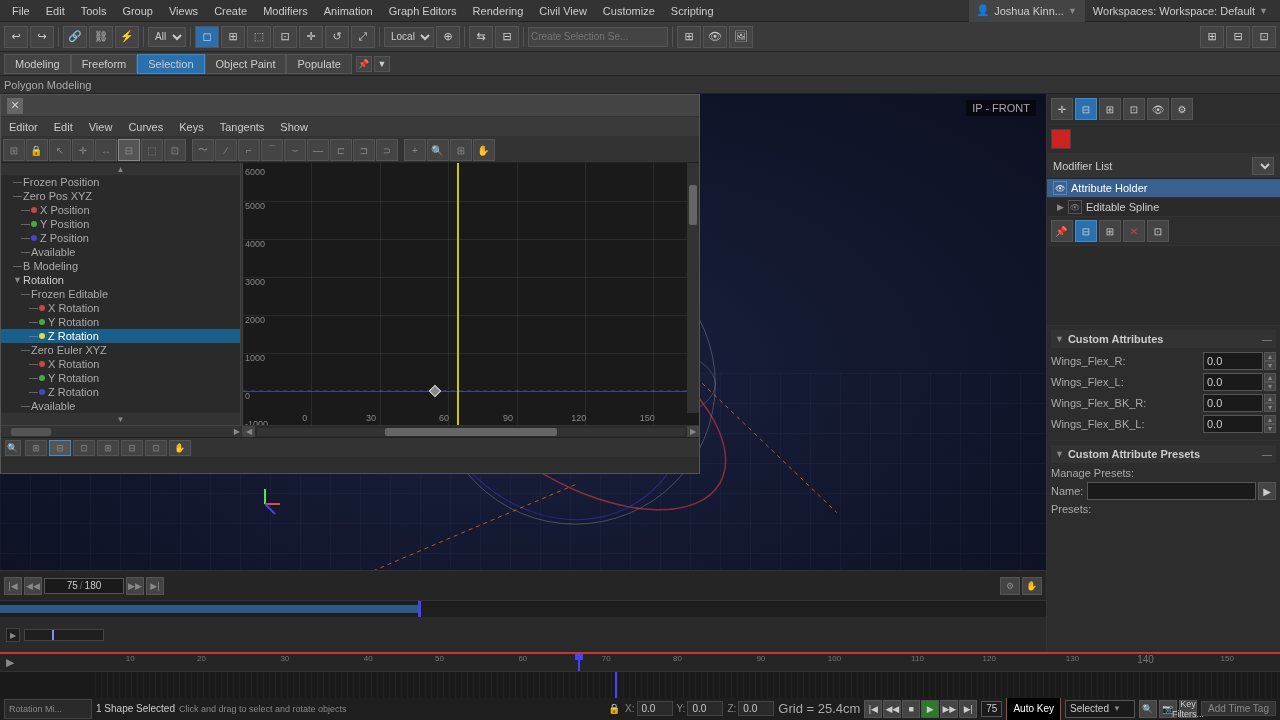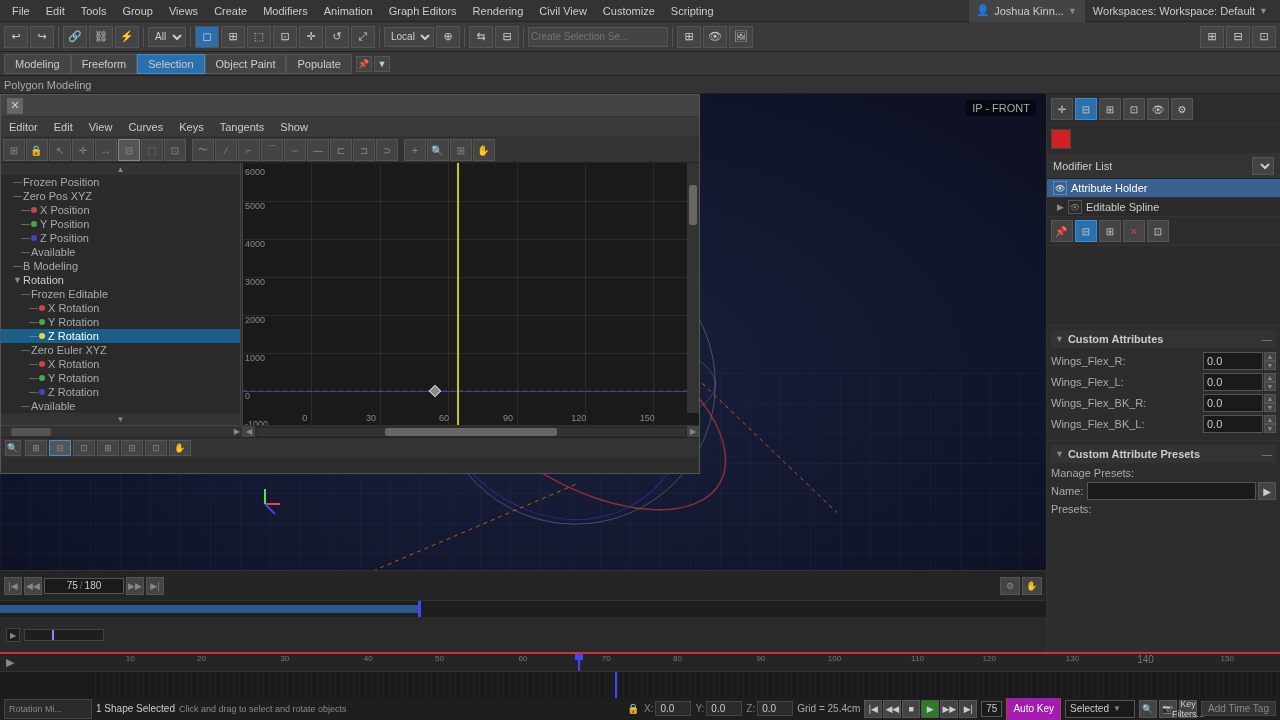--- a/index.html
+++ b/index.html
@@ -75,21 +75,21 @@
     
     .cap-section { padding: 4px; }
     .cap-header { display: flex; align-items: center; padding: 3px 4px; background: #333; cursor: pointer; margin-bottom: 4px; }
     .cap-title { font-size: 11px; color: #ccc; font-weight: bold; flex: 1; }
     .cap-row { display: flex; align-items: center; margin-bottom: 3px; }
     .cap-label { font-size: 11px; color: #aaa; margin-right: 4px; }
     .cap-input { flex: 1; background: #1a1a1a; border: 1px solid #555; color: #ccc; font-size: 11px; padding: 1px 3px; height: 18px; }
     .cap-apply-btn { width: 18px; height: 18px; background: #444; border: 1px solid #555; color: #ccc; cursor: pointer; display: flex; align-items: center; justify-content: center; font-size: 10px; margin-left: 2px; }
     .transport-btn { width: 18px; height: 18px; background: #444; border: 1px solid #555; color: #ccc; cursor: pointer; display: flex; align-items: center; justify-content: center; font-size: 9px; }
     .transport-btn.play { background: #2d7a2d; }
-    .autokey-btn { background: #a21caf; border: 1px solid #aa4444; color: #fff; padding: 2px 6px; font-size: 10px; cursor: pointer; height: 26px; display: flex; align-items: center; }
+    .autokey-btn { background: #000000; border: 1px solid #aa4444; color: #fff; padding: 2px 6px; font-size: 10px; cursor: pointer; height: 26px; display: flex; align-items: center; }
     
     
     .grid-line-h { position: absolute; left: 0; right: 0; height: 1px; background: rgba(255,255,255,0.08); }
     .grid-line-v { position: absolute; top: 0; bottom: 0; width: 1px; background: rgba(255,255,255,0.08); }
     .axis-line-h { position: absolute; left: 0; right: 0; height: 1px; background: rgba(100,100,255,0.4); }
     .value-label { position: absolute; left: 2px; font-size: 9px; color: #888; }
     .frame-label { position: absolute; bottom: 2px; font-size: 9px; color: #888; }
     
     
     .curve-svg { position: absolute; top: 0; left: 0; width: 100%; height: 100%; }
@@ -681,21 +681,21 @@
     </div>
     <div class="coord-group">
       <span class="coord-label">Y:</span>
       <span class="coord-val">0.0</span>
     </div>
     <div class="coord-group">
       <span class="coord-label">Z:</span>
       <span class="coord-val">0.0</span>
     </div>
 
-    <span style="font-size:10px;color:#aaa;">Grid = 25.4cm</span>
+    <span style="font-size:13px;color:#aaa;">Grid = 25.4cm</span>
 
     <div class="play-controls">
       <button class="transport-btn">|◀</button>
       <button class="transport-btn">◀◀</button>
       <button class="transport-btn">■</button>
       <button class="transport-btn play">▶</button>
       <button class="transport-btn">▶▶</button>
       <button class="transport-btn">▶|</button>
     </div>
 

